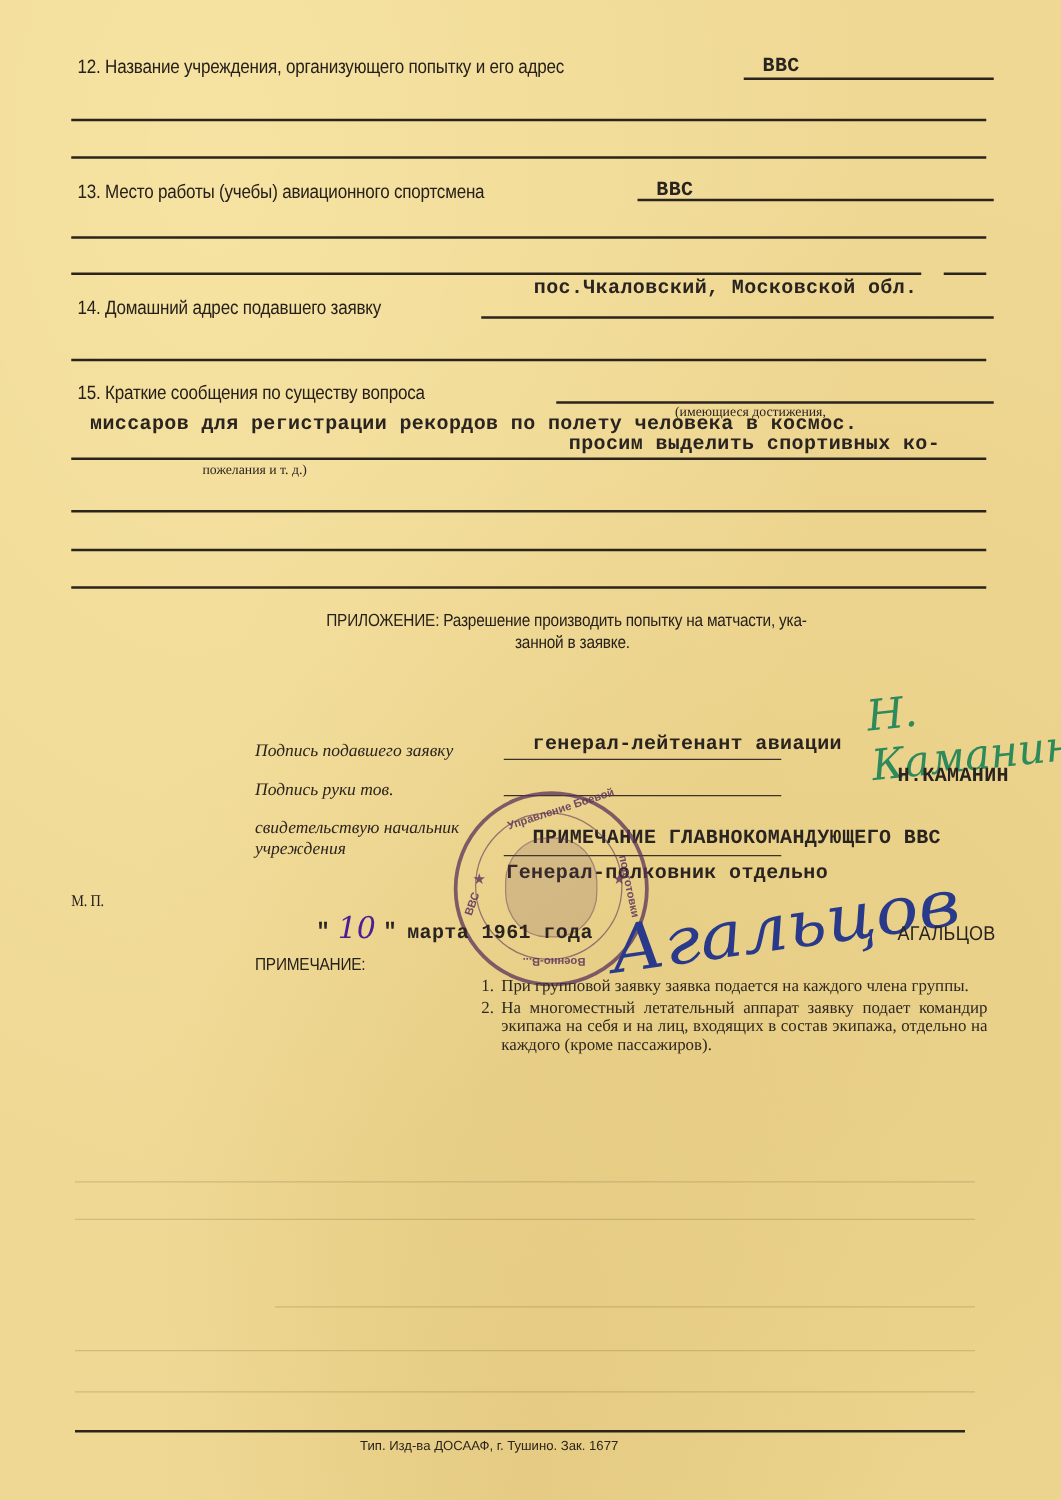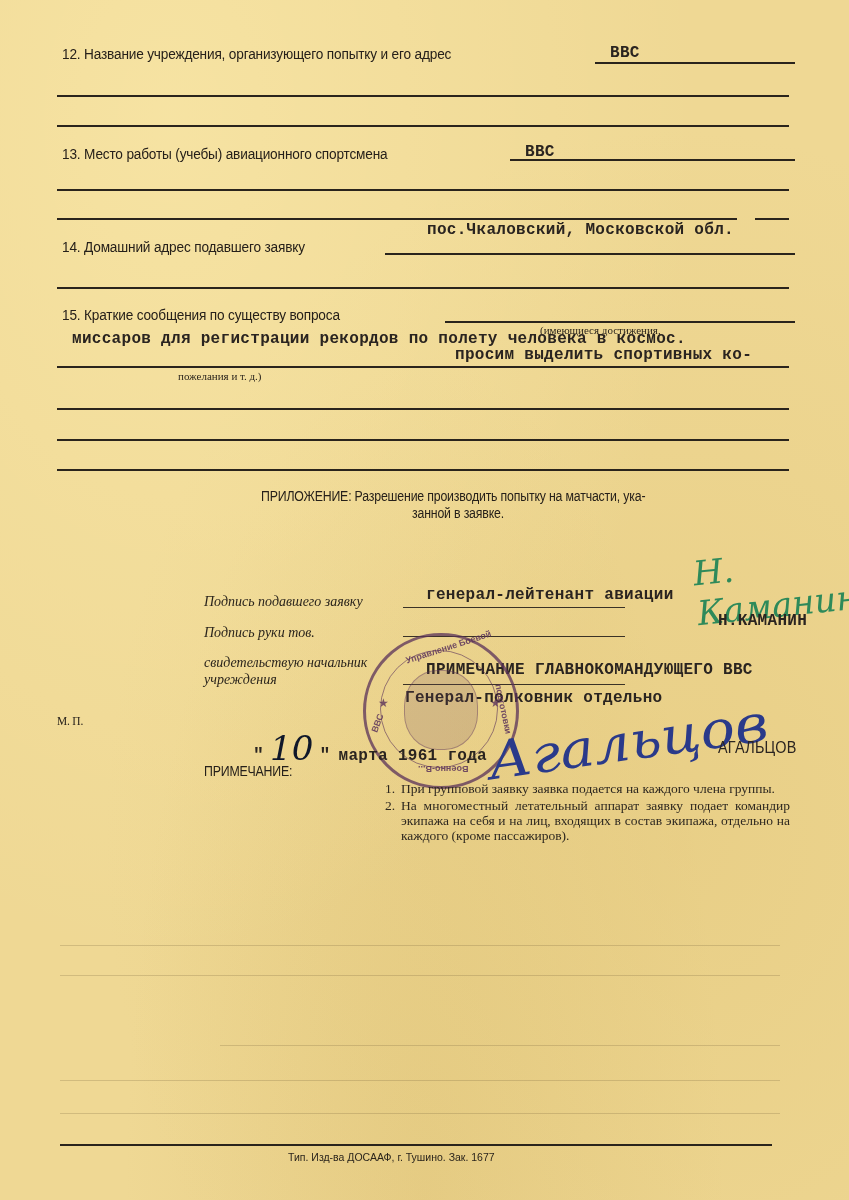--- a/index.html
+++ b/index.html
@@ -60,21 +60,21 @@
 <div class="abs typed" style="left:398px; top:221px;margin-left:29px;">пос.Чкаловский, Московской обл.</div>
 <div class="rule" style="left:385px; top:253px; width:410px;"></div>
 <div class="rule" style="left:57px; top:287px; width:732px;"></div>
 
 <div class="abs printed" style="left:62px; top:306px;">15. Краткие сообщения по существу вопроса</div>
 <div class="abs typed" style="left:455px; top:298px;margin-top:48px;">просим выделить спортивных ко-</div>
 <div class="rule" style="left:445px; top:321px; width:350px;"></div>
 <div class="abs small" style="left:540px; top:324px;text-align:right;">(имеющиеся достижения,</div>
 <div class="abs typed" style="left:72px; top:330px;">миссаров для регистрации рекордов по полету человека в космос.</div>
 <div class="rule" style="left:57px; top:366px; width:732px;"></div>
-<div class="abs small" style="left:178px; top:370px;">пожелания и т. д.)</div>
+<div class="abs small" style="left:162px; top:370px;">пожелания и т. д.)</div>
 <div class="rule" style="left:57px; top:408px; width:732px;"></div>
 <div class="rule" style="left:57px; top:439px; width:732px;"></div>
 <div class="rule" style="left:57px; top:469px; width:732px;"></div>
 
 <div class="abs printed" style="left:261px; top:488px; font-size:14px;">ПРИЛОЖЕНИЕ: Разрешение производить попытку на матчасти, ука-</div>
 <div class="abs printed" style="left:412px; top:505px; font-size:14px;">занной в заявке.</div>
 
 <div class="abs sig-green" style="left:695px; top:545px; transform:rotate(-6deg);">Н. Каманин</div>
 <div class="abs italic-label" style="left:204px; top:594px;">Подпись подавшего заявку</div>
 <div class="abs typed" style="left:426px; top:586px;">генерал-лейтенант авиации</div>
@@ -97,21 +97,21 @@
   <div class="stamp-text" style="left:38px; top:6px; transform:rotate(-18deg);">Управление Боевой</div>
   <div class="stamp-text" style="left:112px; top:68px; transform:rotate(78deg);">подготовки</div>
   <div class="stamp-text" style="left:52px; top:128px; transform:rotate(180deg);">Военно-В...</div>
   <div class="stamp-text" style="left:2px; top:82px; transform:rotate(-70deg);">ВВС</div>
   <div class="stamp-star" style="left:12px; top:60px;">★</div>
   <div class="stamp-star" style="left:124px; top:60px;">★</div>
 </div>
 
 <div class="abs" style="left:253px; top:728px; display:flex; align-items:baseline;">
   <span class="typed" style="font-size:18px;">"</span>
-  <span style="font-family:'DejaVu Serif',serif; font-style:italic; color:#0f172a; font-size:34px; margin:0 6px;">10</span>
+  <span style="font-family:'DejaVu Serif',serif; font-style:italic; color:#4c1d95; font-size:24px; margin:0 6px;">10</span>
   <span class="typed" style="font-size:18px;">"</span>
   <span class="typed" style="margin-left:8px;">марта 1961 года</span>
 </div>
 
 <div class="abs sig-blue" style="left:500px; top:712px; transform:rotate(-8deg) scaleX(1.1);">Агальцов</div>
 <div class="abs typed" style="left:718px; top:739px; font-weight:normal; font-family:'Liberation Sans',sans-serif; transform:scaleX(0.9); transform-origin:left;">АГАЛЬЦОВ</div>
 
 <div class="abs printed" style="left:204px; top:763px; font-size:14px;">ПРИМЕЧАНИЕ:</div>
 
 <div class="abs notes" style="left:385px; top:781px; width:405px;">

